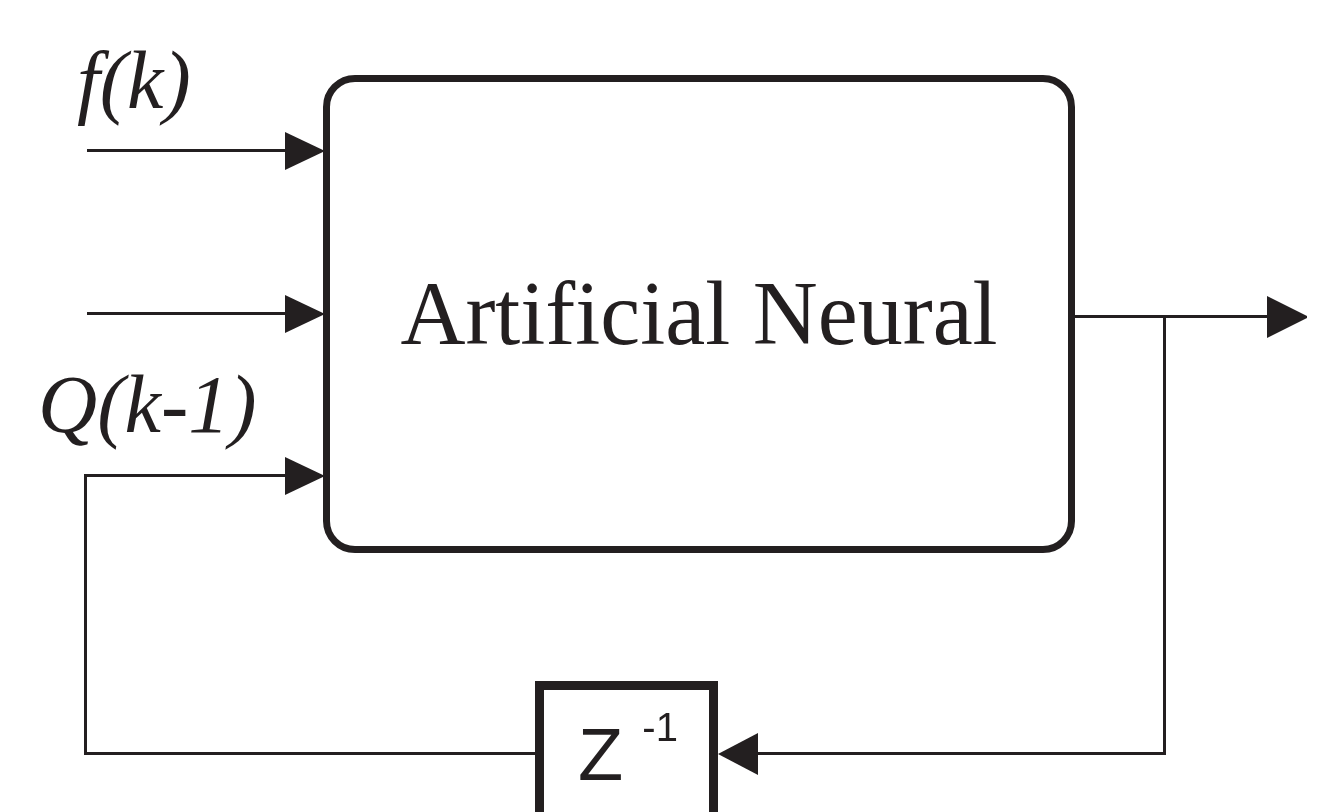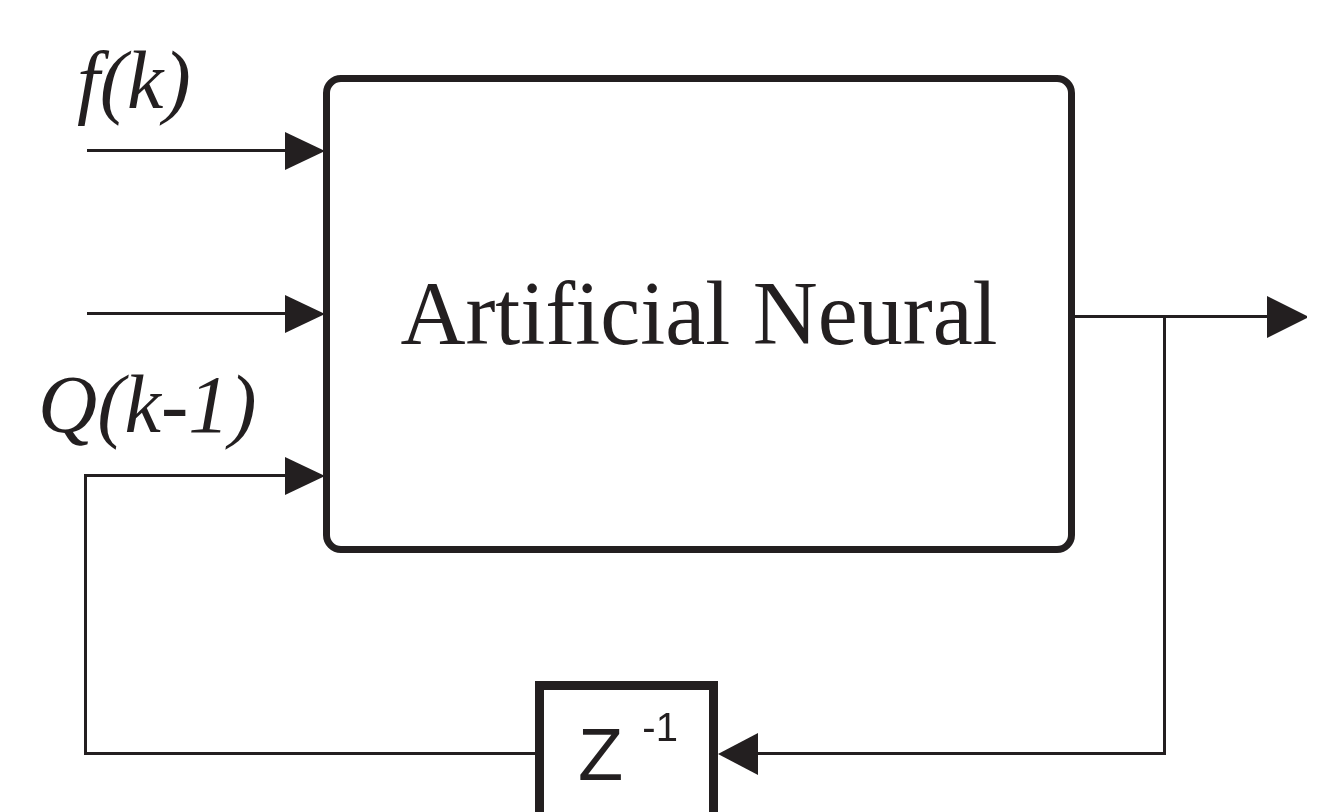--- a/index.html
+++ b/index.html
@@ -14,21 +14,21 @@
     height: 812px;
     background: var(--bg);
     overflow: hidden;
   }
   
   .ann-block {
     position: absolute;
     left: 291px; top: 43px;
     width: 752px; height: 478px;
     border: 7px solid var(--ink);
-    border-radius: 18px;
+    border-radius: 32px;
     background: var(--bg);
     display: flex;
     align-items: center;
     justify-content: center;
   }
   .ann-title {
     font-family: "Liberation Serif", serif;
     font-size: 90px;
     line-height: 1.16;
     color: var(--ink);

